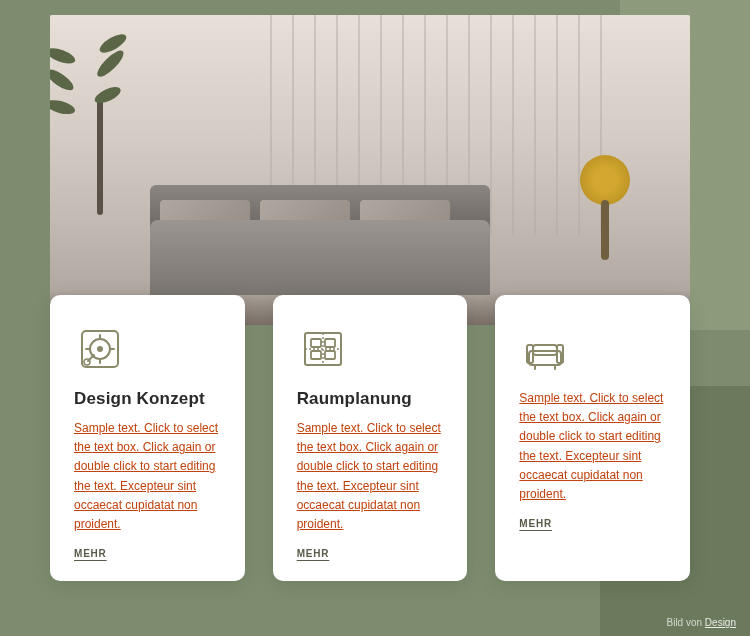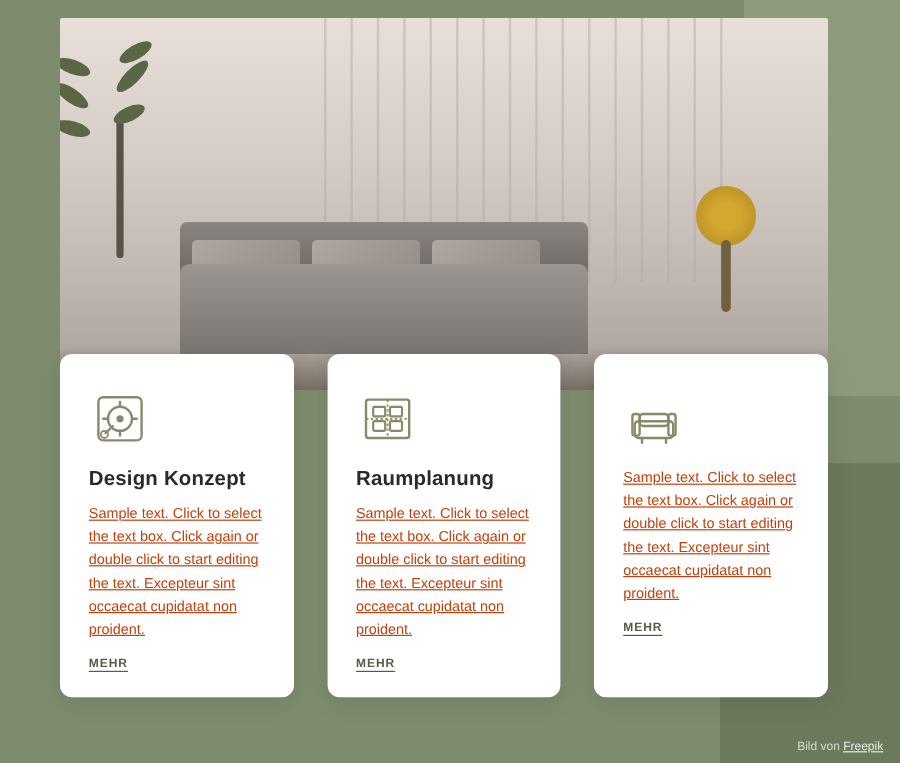--- a/index.html
+++ b/index.html
@@ -369,16 +369,16 @@
         </svg>
       </div>
       <div class="card-text">Sample text. Click to select the text box. Click again or double click to start editing the text. Excepteur sint occaecat cupidatat non proident.</div>
       <div class="card-link">MEHR</div>
     </div>
 
   </div>
 
   <div class="attribution">
     <span>Bild von</span>
-    <span style="cursor:pointer;text-decoration:underline;color:rgba(255,255,255,0.85);">Freepik</span>
+    <span style="cursor:pointer;text-decoration:underline;color:rgba(255,255,255,0.85);">Design</span>
   </div>
 
 </div>
 
 </body></html>

